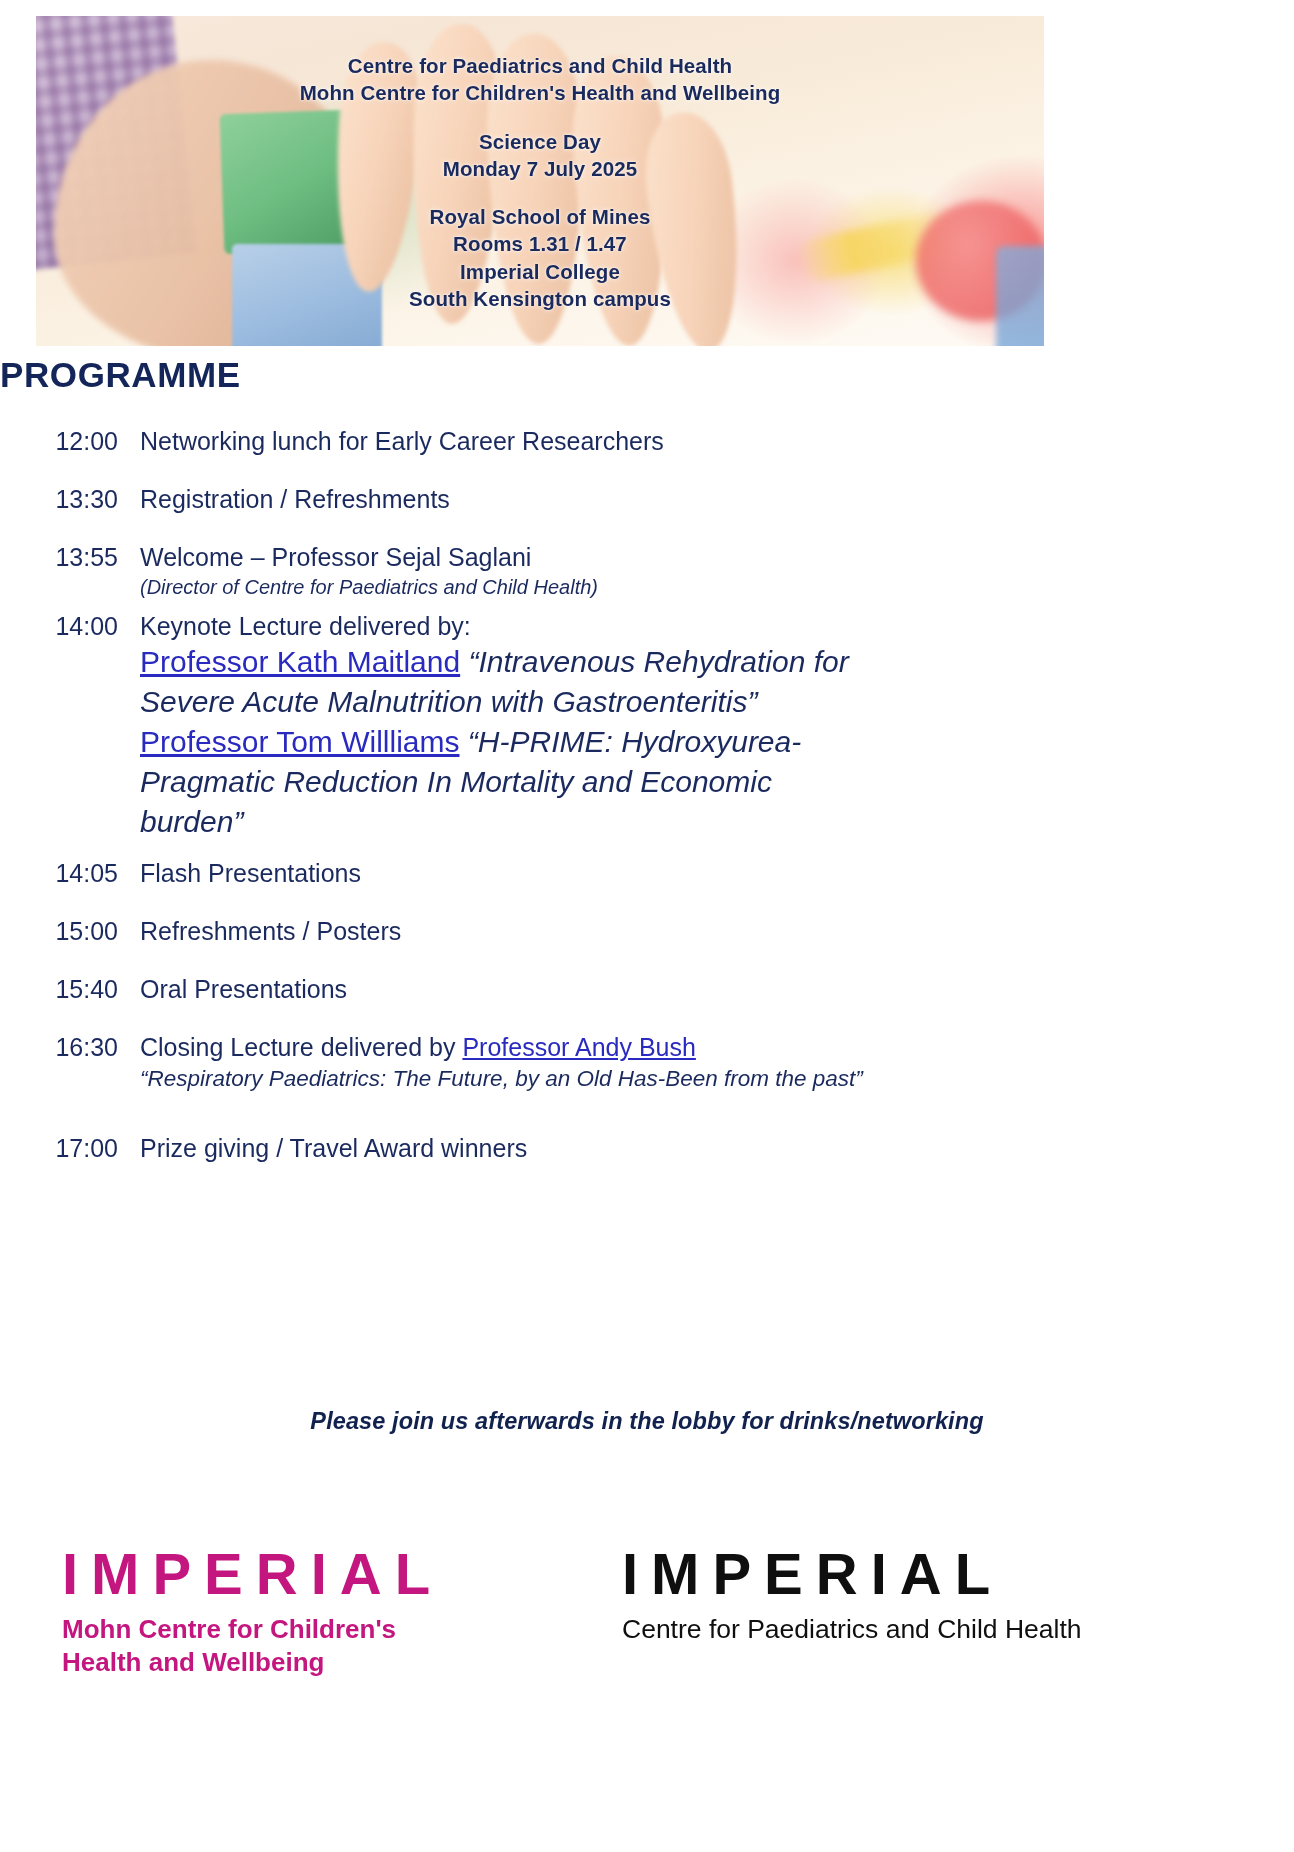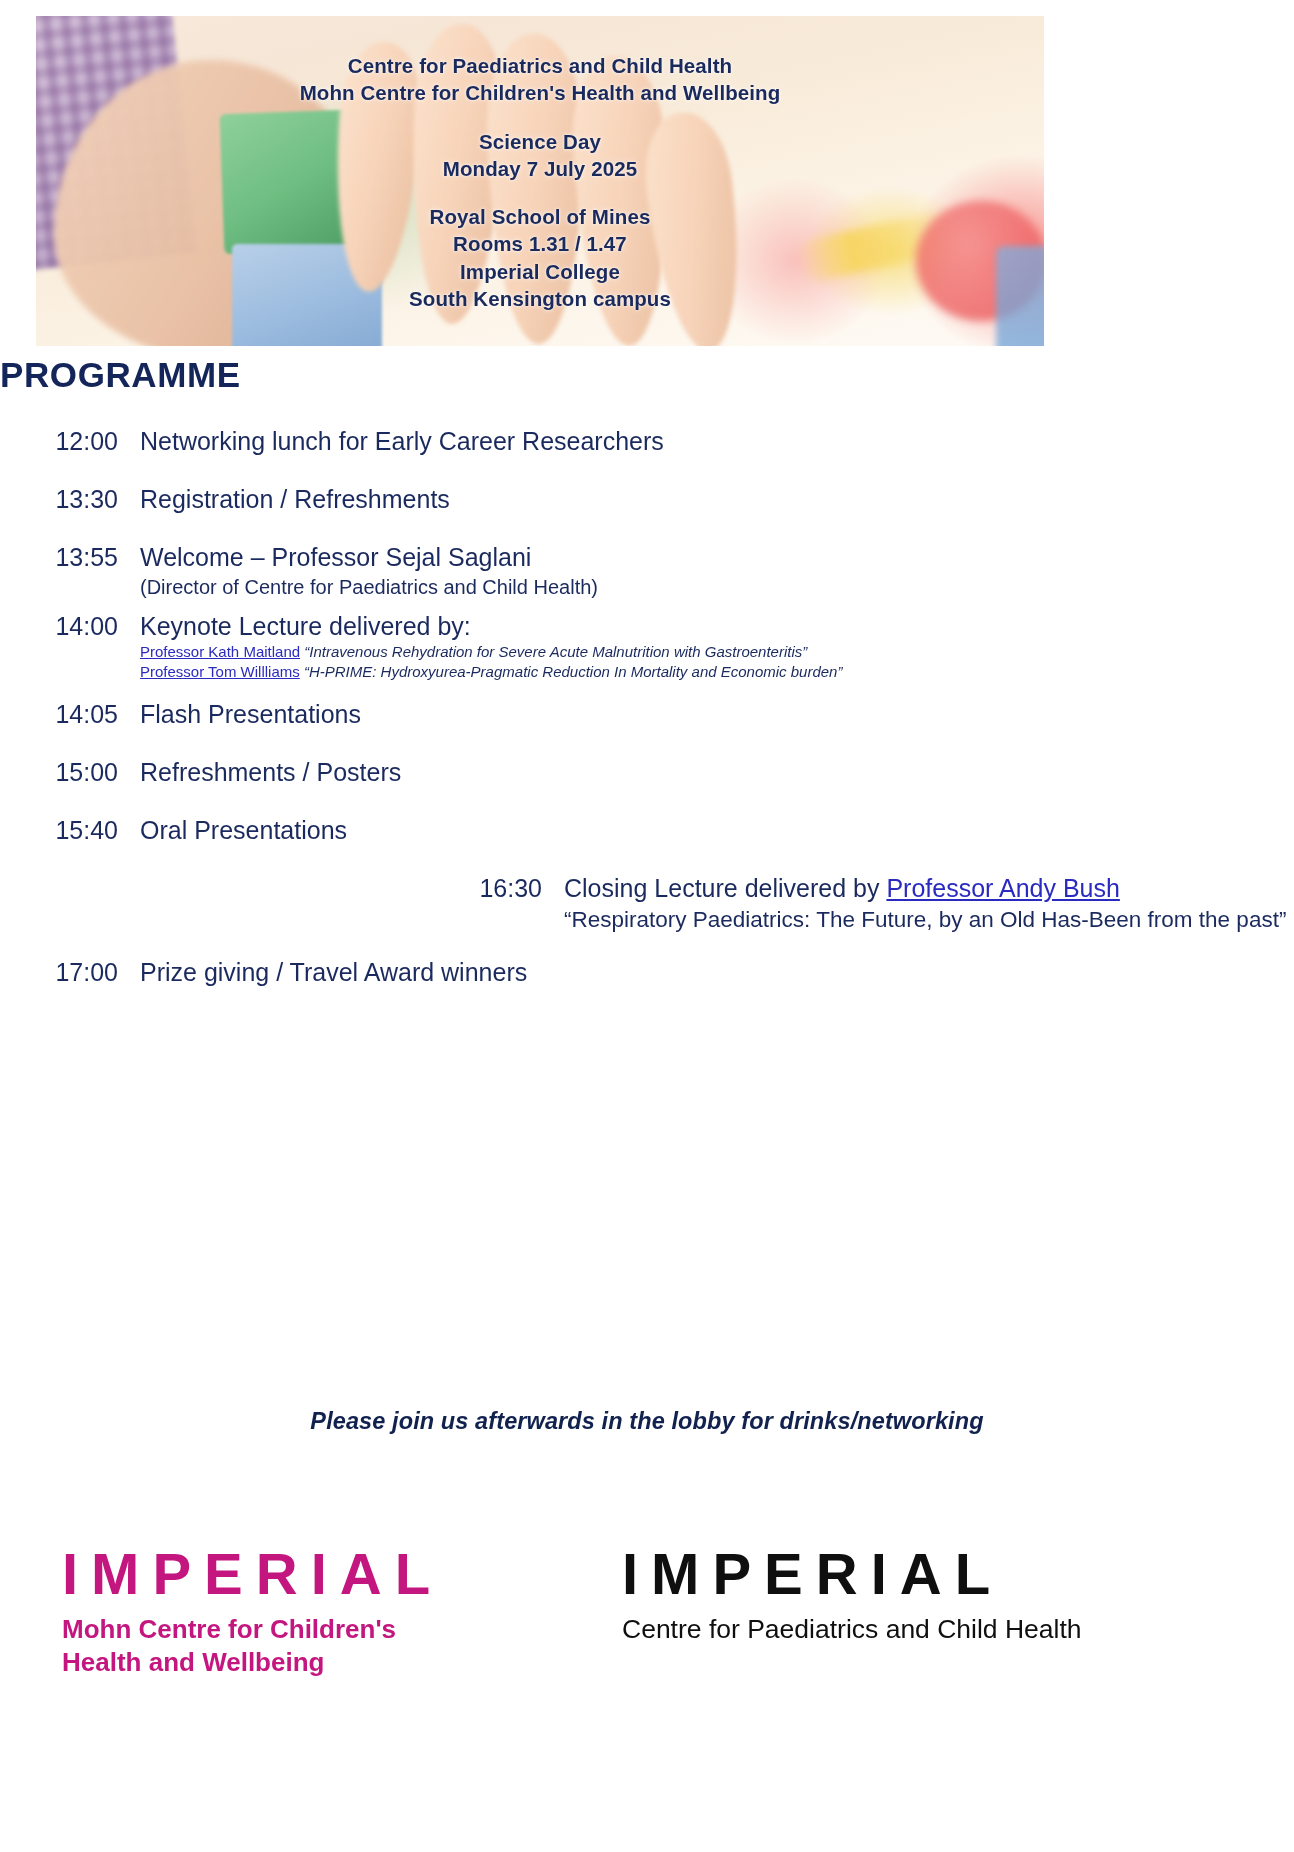--- a/index.html
+++ b/index.html
@@ -156,35 +156,36 @@
   .desc {
     flex: 1 1 auto;
     font-size: 25px;
     line-height: 1.28;
     color: #1b2a5e;
     max-width: 730px;
   }
   .sub {
     display: block;
     font-size: 20px;
+    font-style: italic;
     line-height: 1.30;
     margin-top: 1px;
   }
   .body-line {
     display: block;
-    font-size: 15px;
+    font-size: 30px;
     line-height: 1.33;
   }
   .ital { font-style: italic; }
   .link {
     color: #2a2ac0;
     text-decoration: underline;
   }
   .row-keynote { margin-bottom: 16px; }
-  .row-closing { margin-bottom: 22px; justify-content: flex-end; }
+  .row-closing { margin-bottom: 38px; }
   .row-tight   { margin-bottom: 10px; }
 
   
   .closing-note {
     position: absolute;
     left: 0; right: 0;
     top: 1408px;
     text-align: center;
     font-size: 23.5px;
     font-style: italic;

